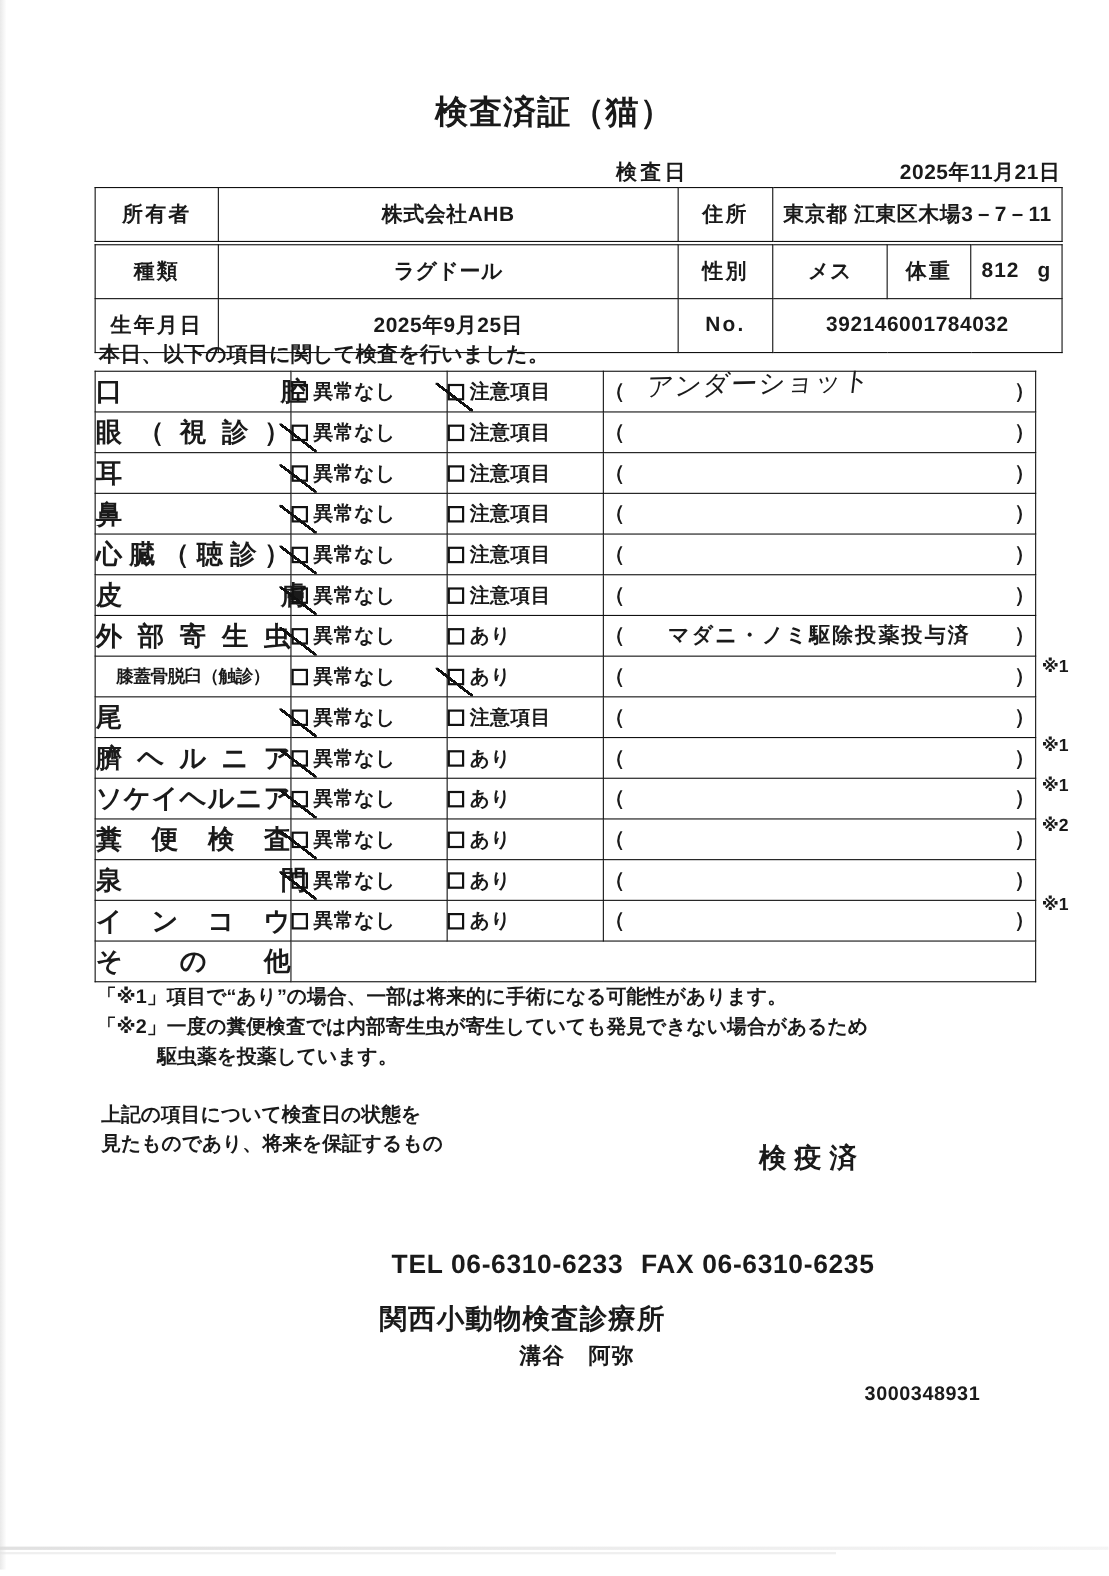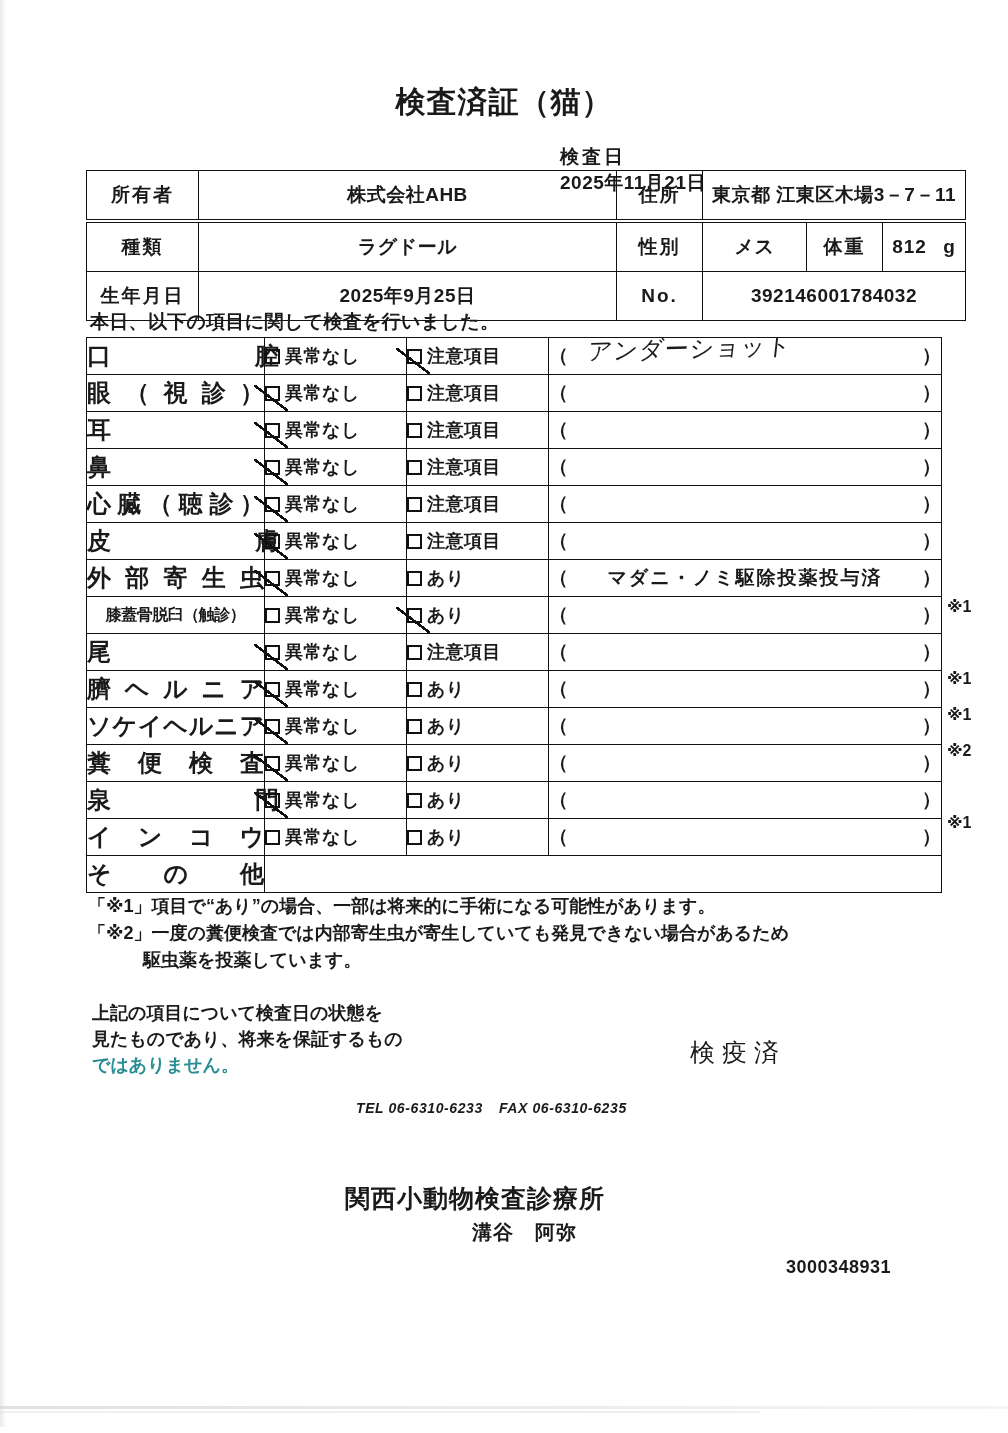--- a/index.html
+++ b/index.html
@@ -56,21 +56,20 @@
   
   .insp-date-row {
     position: absolute;
     left: 560px; top: 144px;
     width: 404px;
     display: flex;
     justify-content: space-between;
     align-items: baseline;
     font-size: 19px;
     font-weight: bold;
-    flex-direction: column;
   }
   .insp-date-label { letter-spacing: 3px; }
   .insp-date-value { letter-spacing: .5px; }
 
   
   .hdr-table {
     position: absolute;
     border-collapse: collapse;
     table-layout: fixed;
     font-size: 19px;
@@ -223,46 +222,45 @@
     line-height: 1.45;
   }
   .disclaimer div { white-space: nowrap; }
   .disclaimer .tinted { color: #2a8d94; }
 
   
   .stamp {
     position: absolute;
     left: 690px; top: 1036px;
     font-size: 25px;
-    font-weight: normal;
+    font-weight: bold;
     letter-spacing: 7px;
     text-align: right;
   }
 
   
   .addr-line {
     position: absolute;
     left: 348px; top: 1092px;
     font-size: 18px;
     font-weight: bold;
     white-space: nowrap;
     letter-spacing: .3px;
   }
   .addr-line .zip-sym { margin-right: 8px; }
   .addr-line .zip { letter-spacing: .5px; }
   .addr-line .addr-gap { display: inline-block; width: 32px; }
 
   .tel-line {
     position: absolute;
-    left: 356px; top: 1100px;
-    font-size: 14px;
+    left: 356px; top: 1136px;
+    font-size: 24px;
     font-weight: bold;
     letter-spacing: .6px;
     white-space: nowrap;
-    font-style: italic;
   }
   .tel-line .gap { display: inline-block; width: 16px; }
 
   .clinic-name {
     position: absolute;
     left: 345px; top: 1182px;
     font-size: 25px;
     font-weight: bold;
     letter-spacing: 1px;
     white-space: nowrap;
@@ -553,21 +551,20 @@
 
   <div class="footnotes">
     <div>「※1」項目で“あり”の場合、一部は将来的に手術になる可能性があります。</div>
     <div>「※2」一度の糞便検査では内部寄生虫が寄生していても発見できない場合があるため</div>
     <div class="fn-indent">駆虫薬を投薬しています。</div>
   </div>
 
   <div class="disclaimer">
     <div>上記の項目について検査日の状態を</div>
     <div>見たものであり、将来を保証するもの</div>
-    <div class="tinted">ではありません。</div>
   </div>
 
   <div class="stamp">検疫済</div>
 
 
   <div class="tel-line">
     <span>TEL 06-6310-6233</span><span class="gap"></span><span>FAX 06-6310-6235</span>
   </div>
 
   <div class="clinic-name">関西小動物検査診療所</div>

